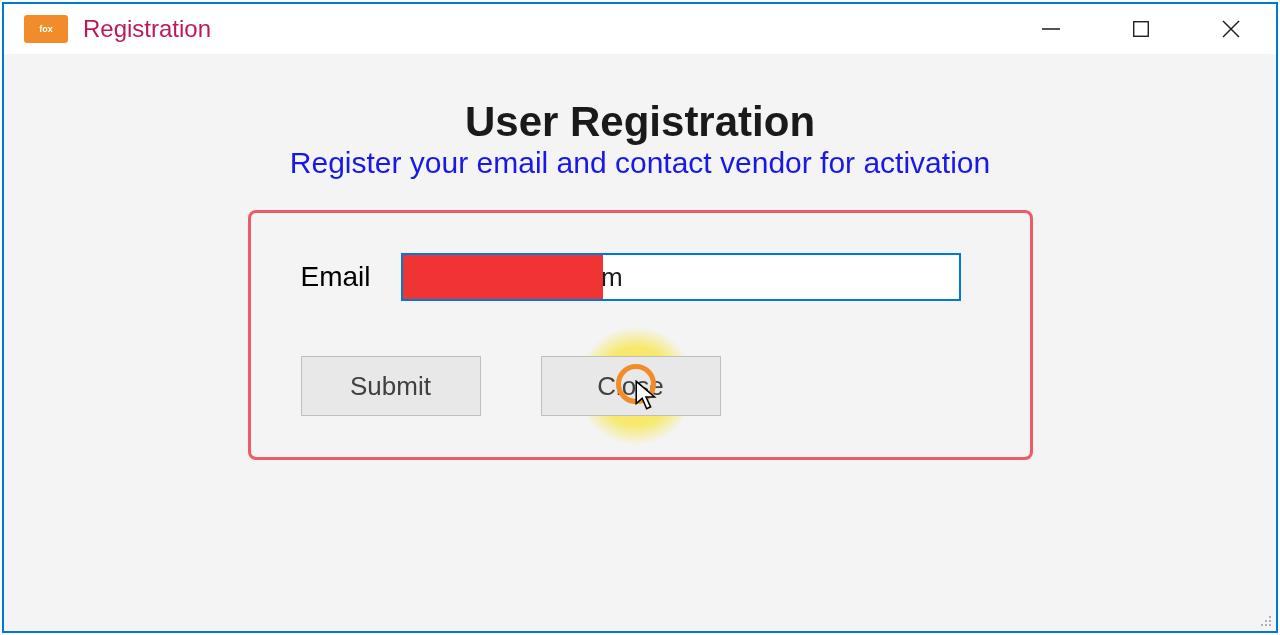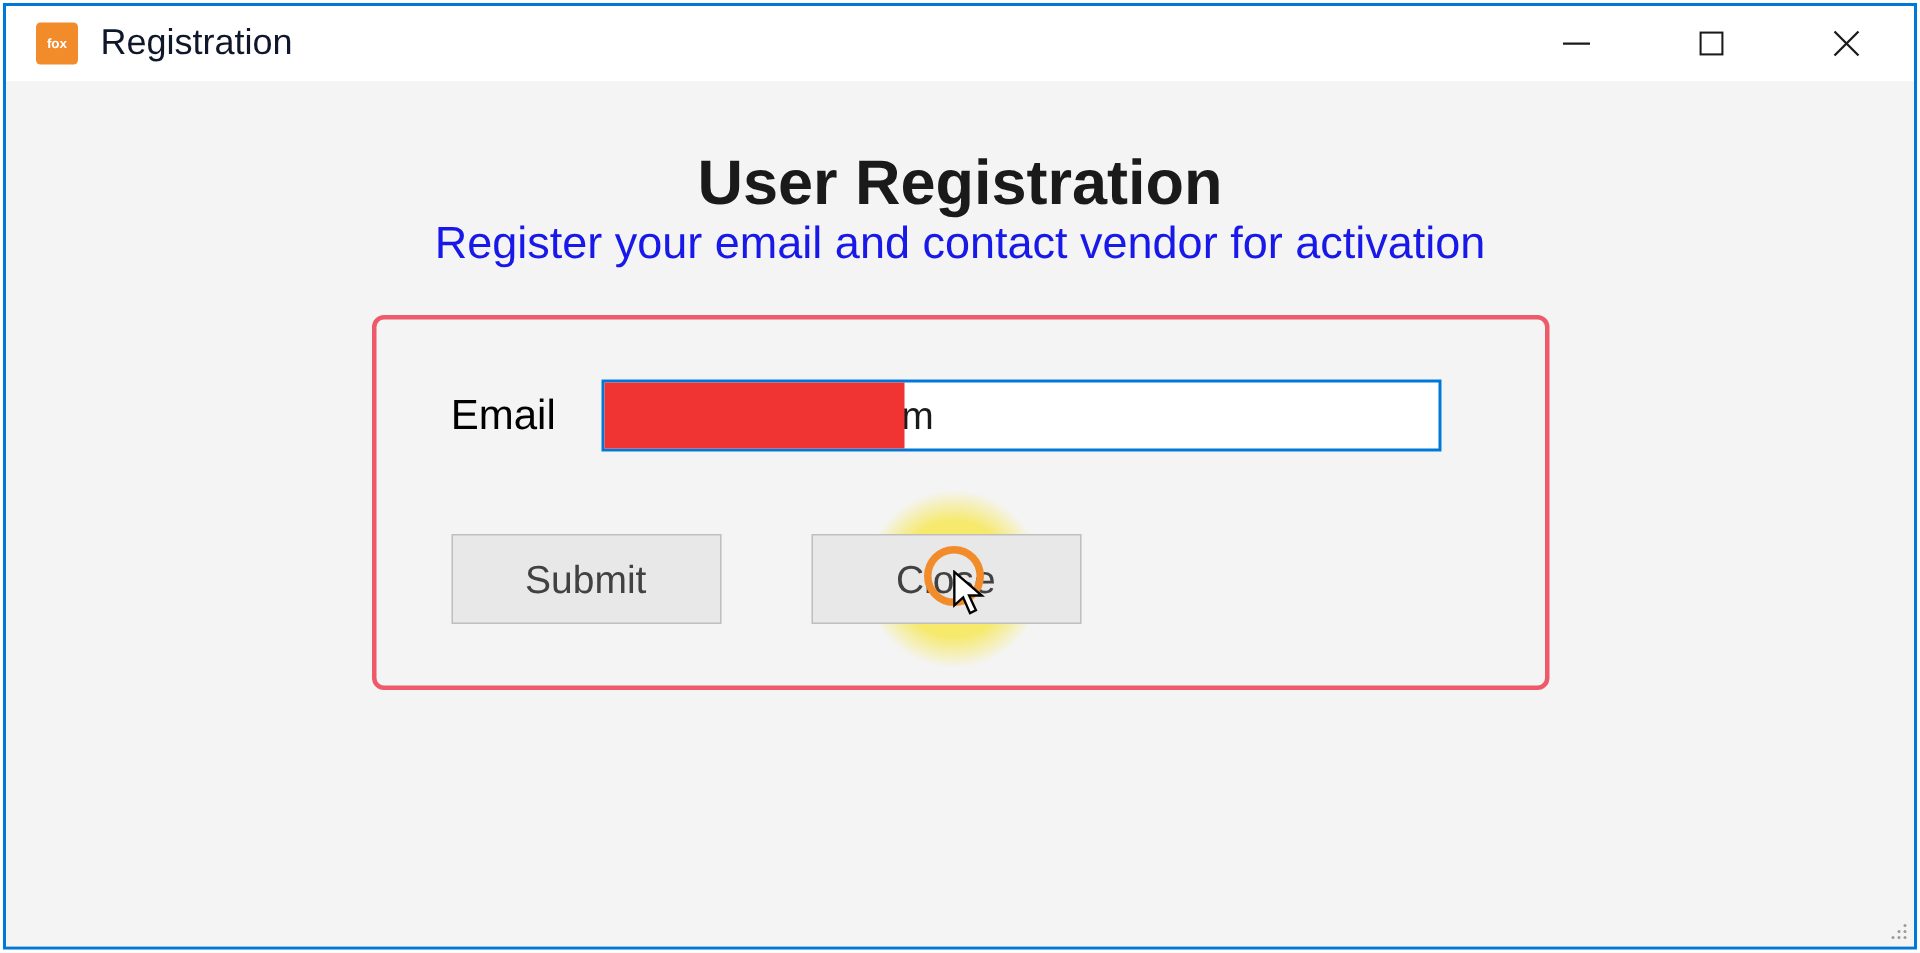--- a/index.html
+++ b/index.html
@@ -25,41 +25,41 @@
     }
     .titlebar {
       height: 50px;
       background: #ffffff;
       display: flex;
       align-items: center;
       padding: 0 0 0 20px;
       position: relative;
     }
     .app-icon {
-      width: 28px;
+      width: 44px;
       height: 28px;
       background: #f28c2a;
       border-radius: 3px;
       display: flex;
       align-items: center;
       justify-content: center;
       color: #ffffff;
       font-size: 8px;
       font-weight: bold;
       line-height: 1;
       margin-right: 15px;
       flex-direction: column;
     }
     .app-icon-text {
       font-size: 9px;
       font-weight: bold;
     }
     .title-text {
       font-size: 24px;
-      color: #0f172a;
+      color: #be185d;
     }
     .window-controls {
       position: absolute;
       right: 0;
       top: 0;
       height: 100%;
       display: flex;
       align-items: center;
     }
     .window-control {

